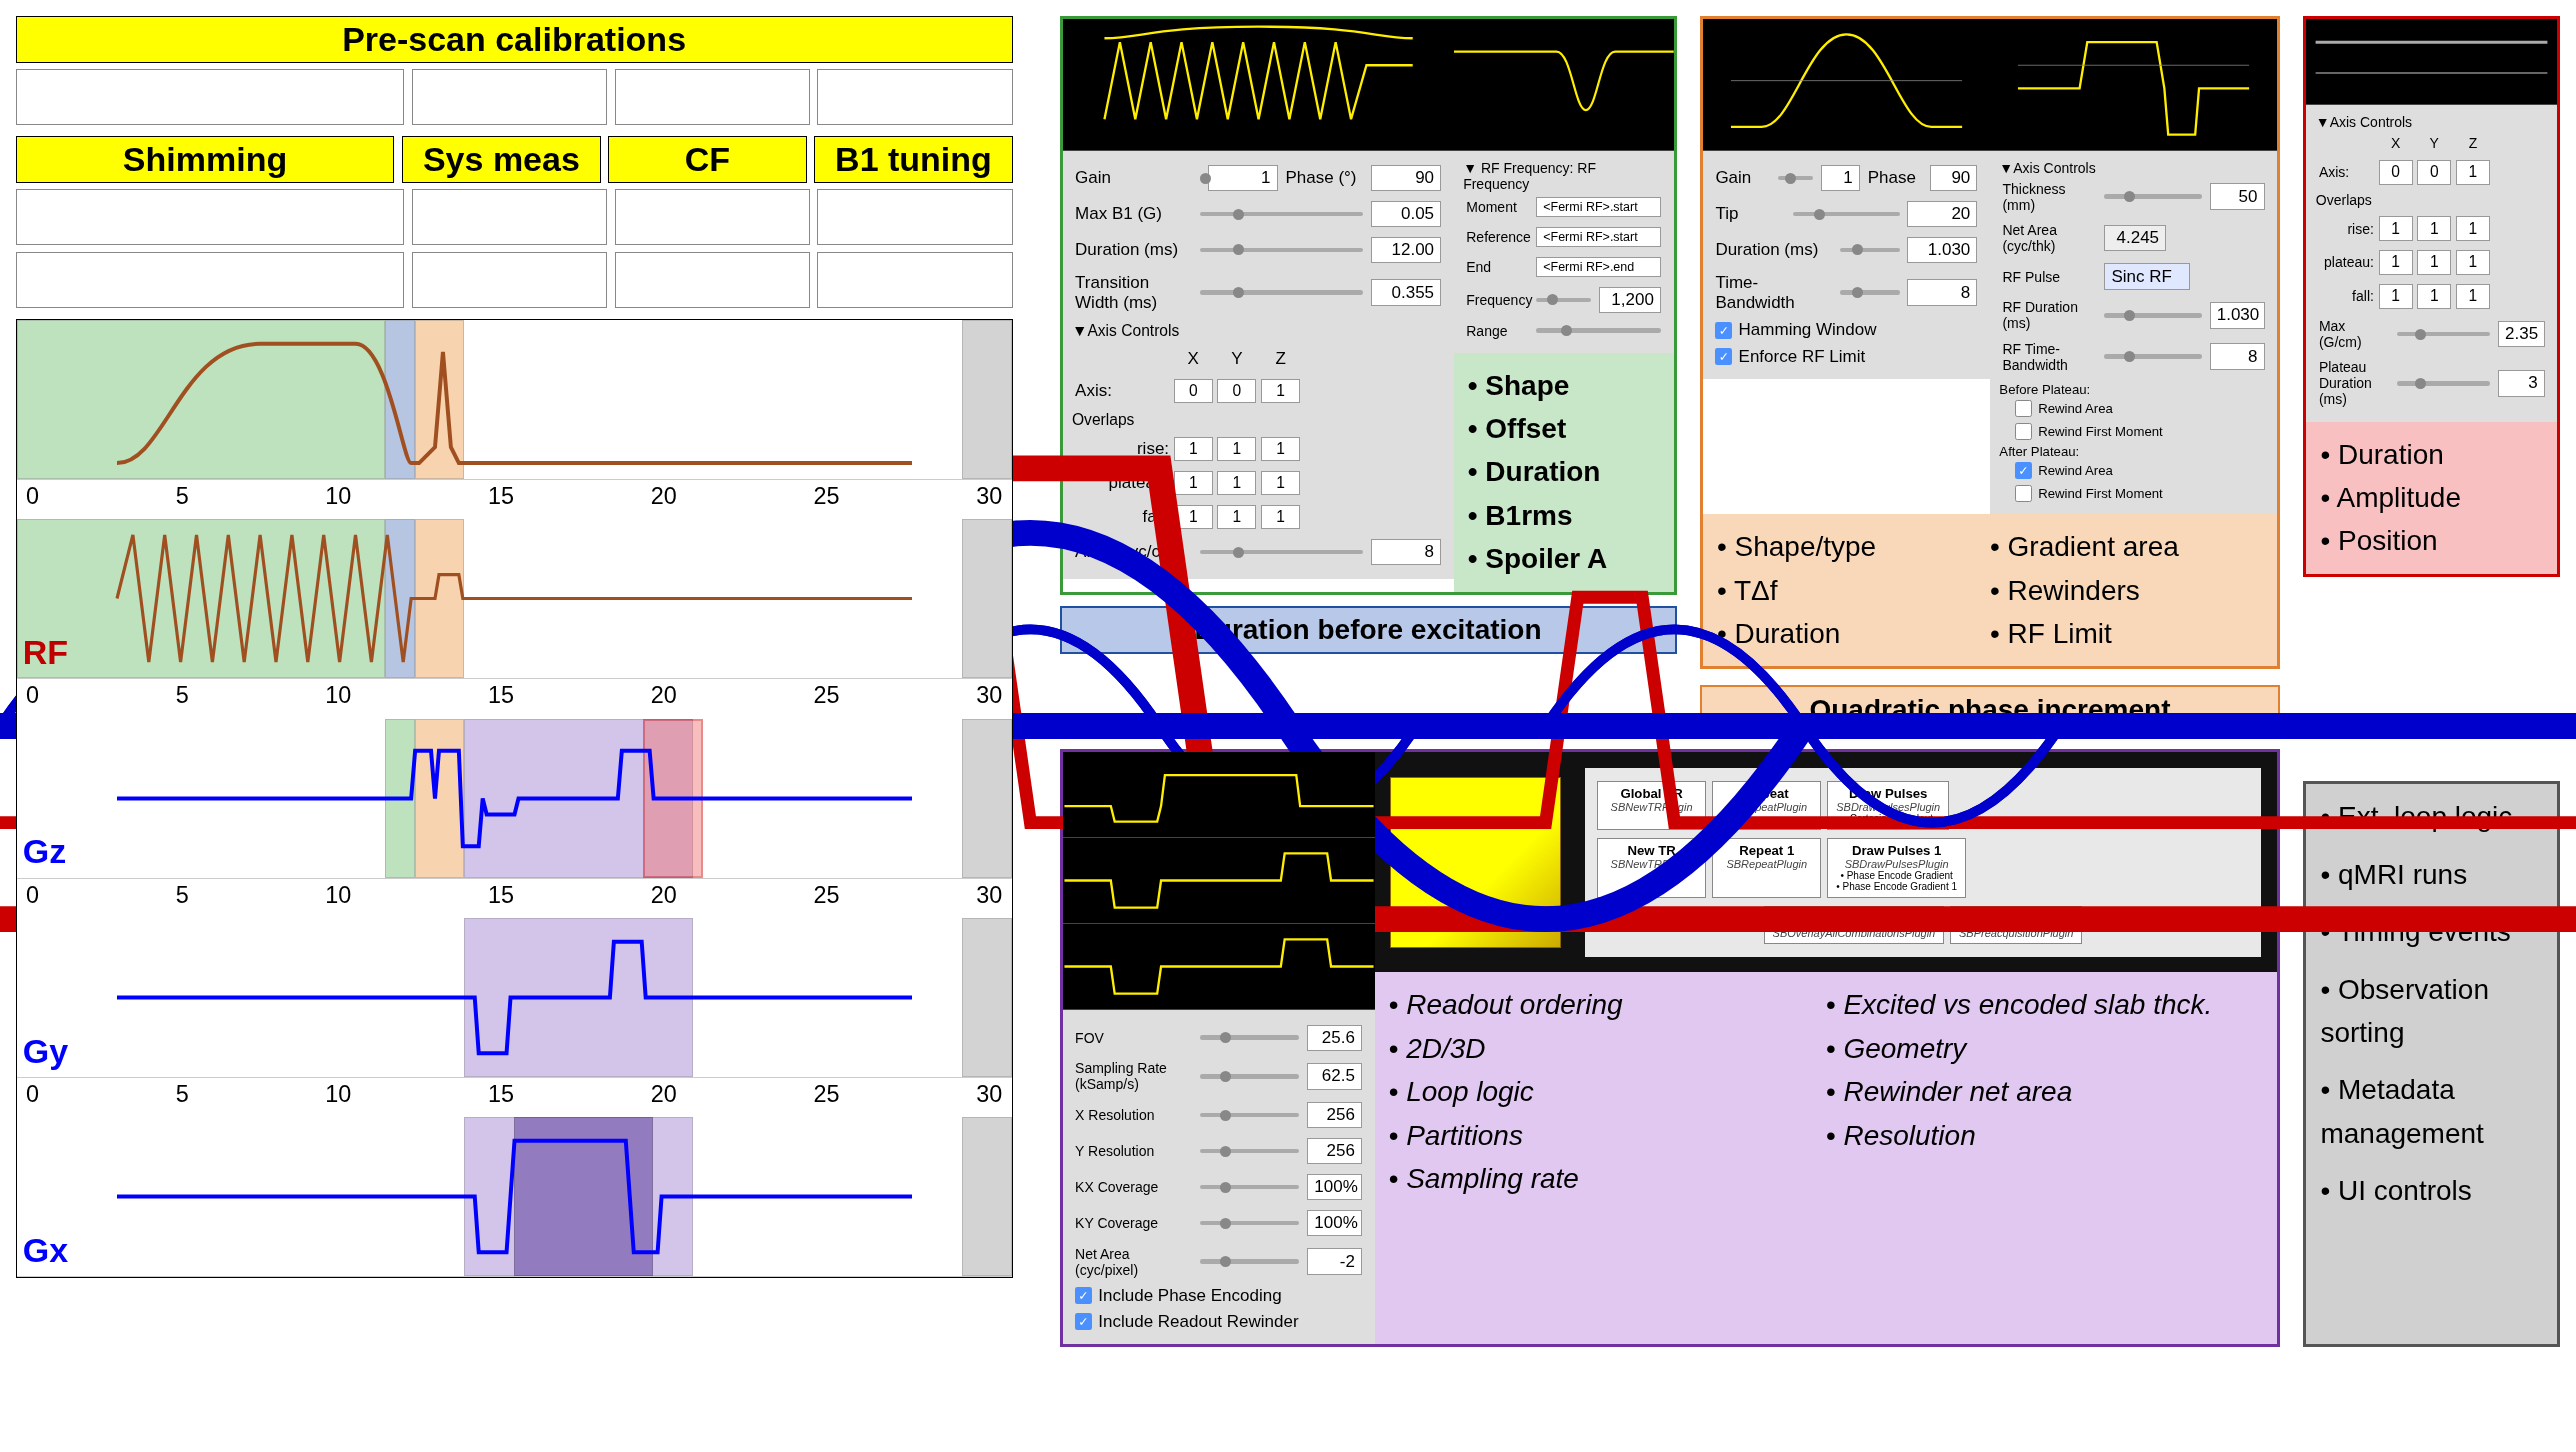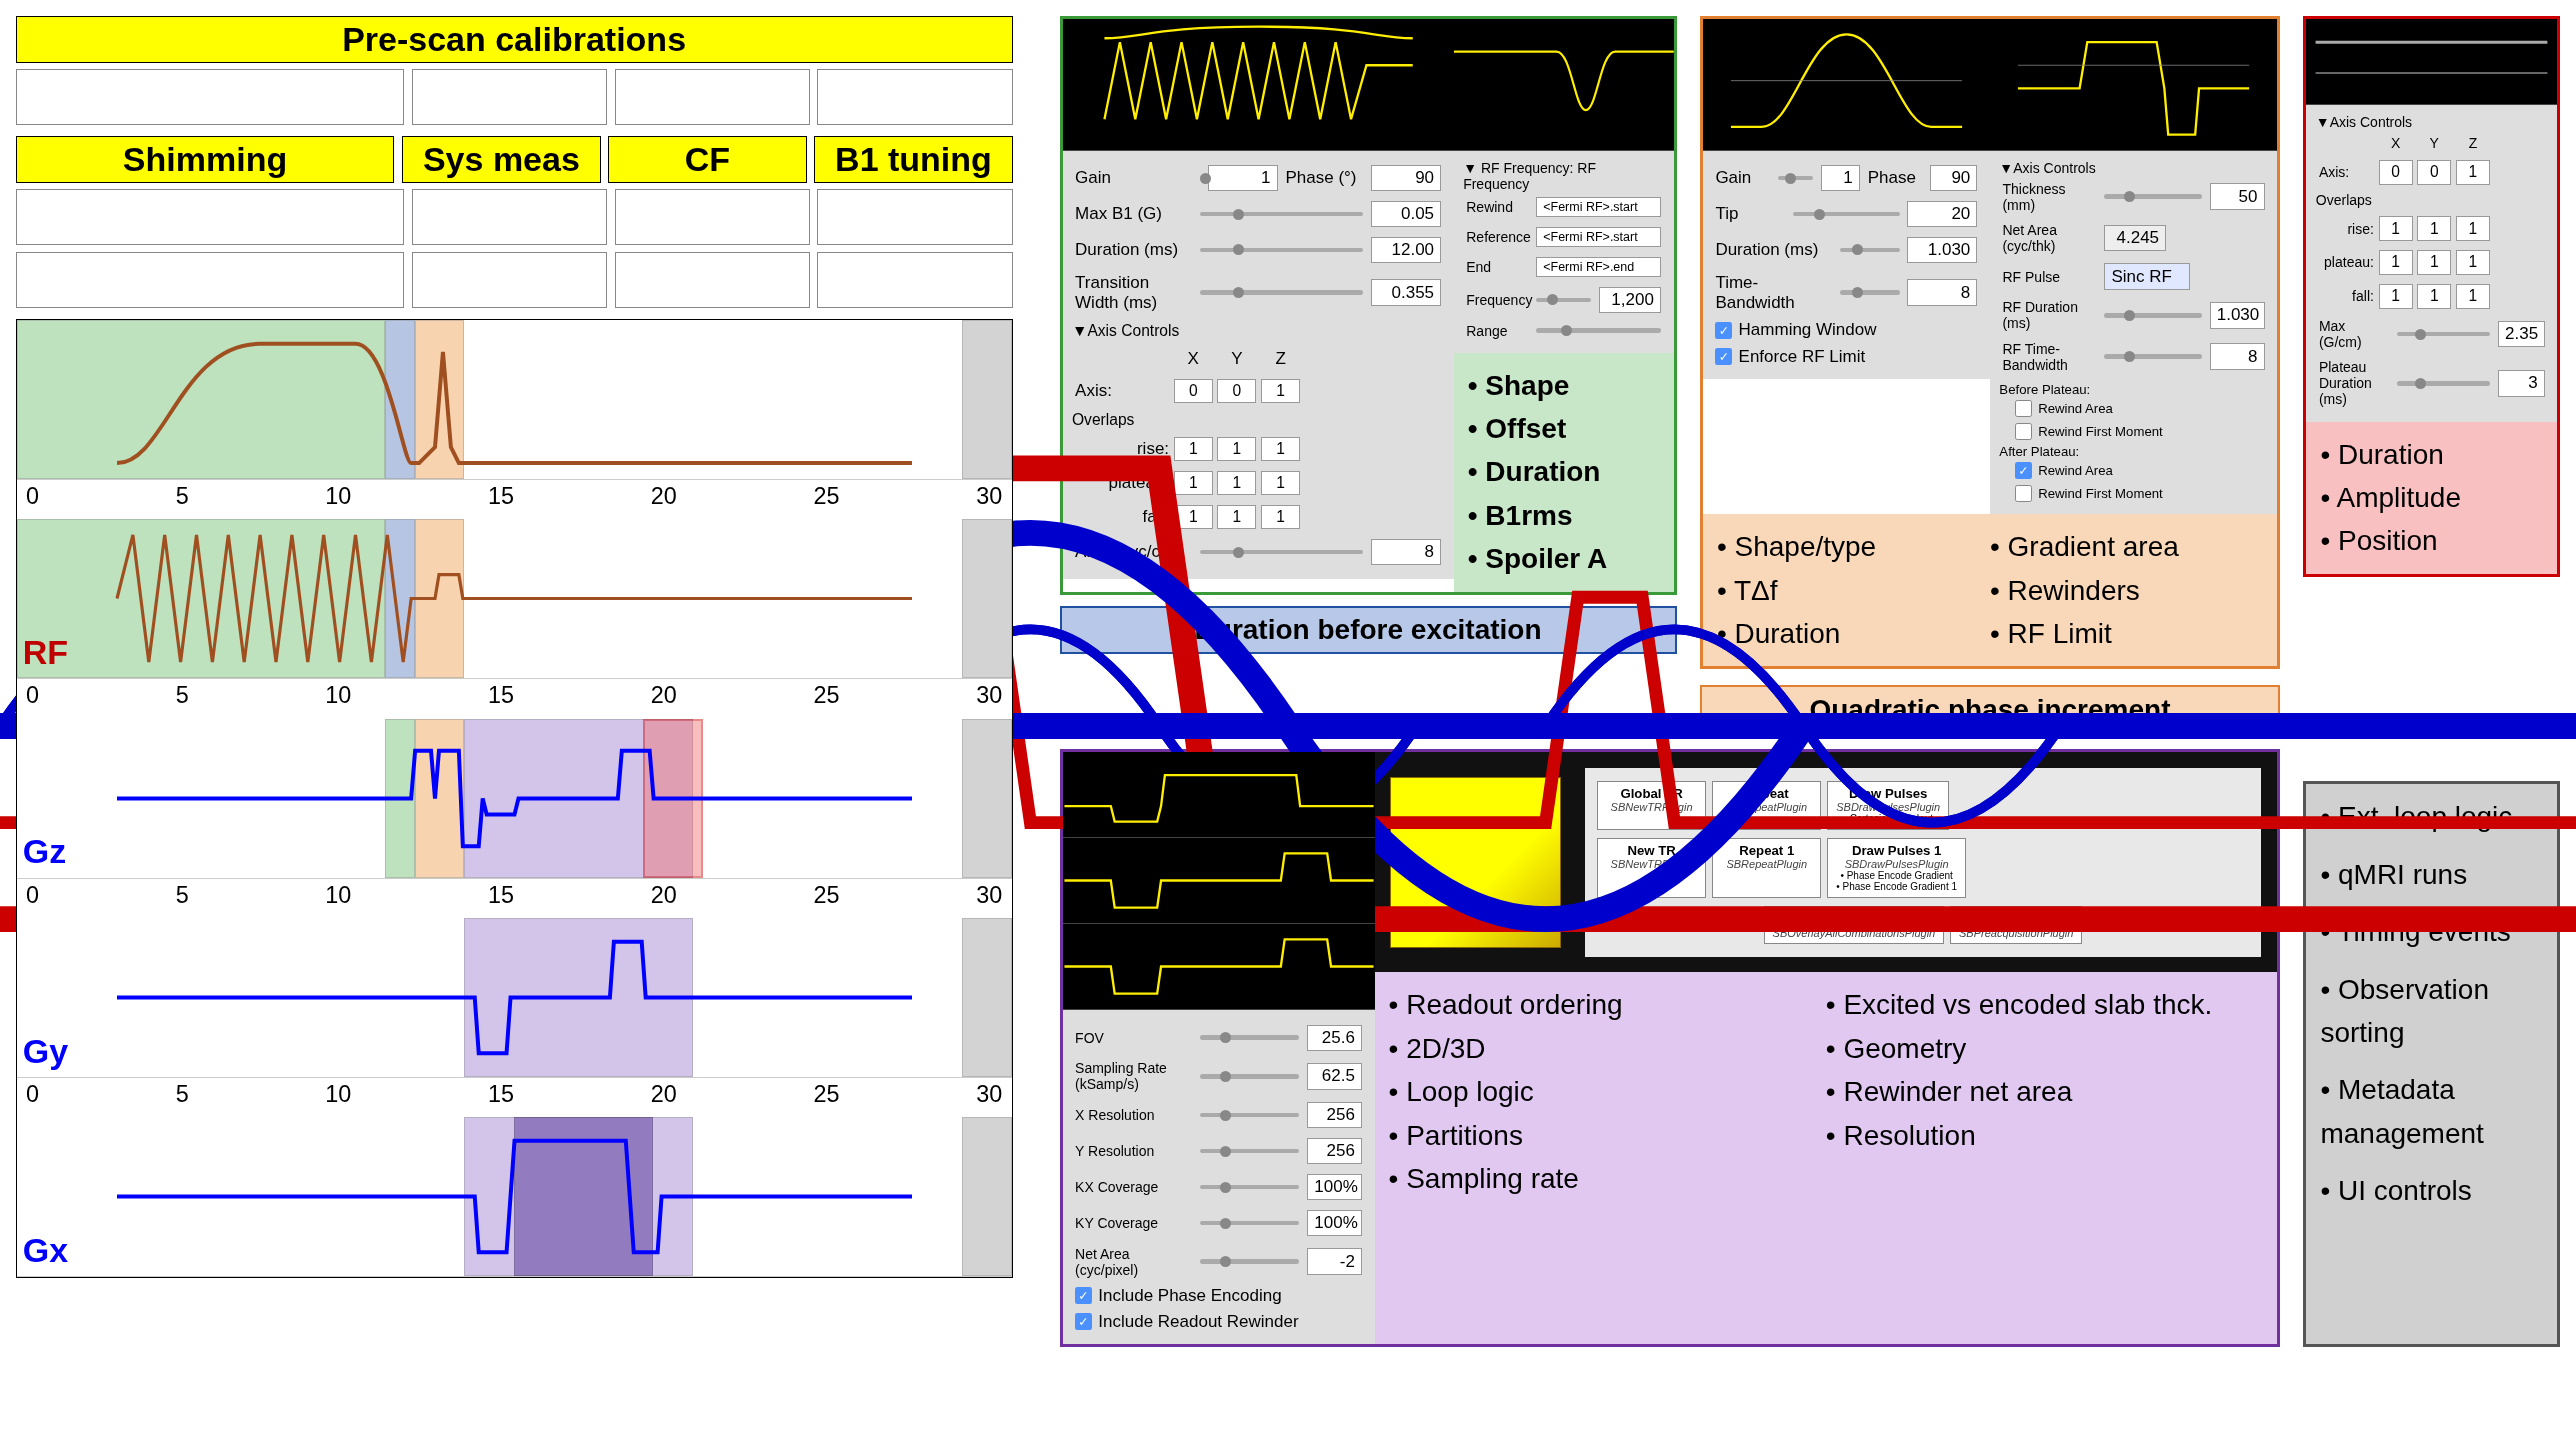--- a/index.html
+++ b/index.html
@@ -48,21 +48,21 @@
 .ax-ctrl { display: flex; gap: 4.7px; align-items: center; }
 .ax-box { width: 39px; background: #fff; border: 0.8px solid #999; text-align: center; padding: 2.3px; font-size: 15.6px; }
 .chk { display: flex; align-items: center; gap: 6.2px; font-size: 17px; padding: 3.1px; }
 .chk-box { width: 17px; height: 17px; background: #4a90ff; border-radius: 2.3px; display: inline-flex; align-items: center; justify-content: center; color: #fff; font-size: 12.5px; }
 .chk-box.empty { background: #fff; border: 0.8px solid #888; }
 
 .bullet-box { padding: 11px 14px; font-size: 28px; line-height: 1.55; }
 .bg-green { background: #c8e6c8; font-weight: bold; }
 .bg-orange { background: #f8d8b8; }
 .bg-red { background: #f8c0c0; }
-.bg-purple { background: #e0c8f0; }
+.bg-purple { background: #e0c8f0; font-style: italic; }
 .bg-gray { background: #d0d0d0; margin-top: 32px; }
 
 .banner { font-size: 28px; font-weight: bold; text-align: center; padding: 6.2px; border: 2.3px solid; }
 .banner-blue { border-color: #2050a0; background: #b8c8e8; }
 .banner-orange { border-color: #e08030; background: #f8d8b8; }
 
 .top-right-row { display: flex; gap: 23.4px; }
 
 .node-diagram { background: #e8e8e8; padding: 12.5px; display: flex; flex-wrap: wrap; gap: 7.8px; }
 .node { background: #fff; border: 0.8px solid #888; padding: 4.7px 7.8px; font-size: 12.5px; text-align: center; min-width: 109px; }
@@ -323,21 +323,21 @@
             </div>
             <div style="flex:1">
               <div class="wave-header">
                   <svg class="wave" viewBox="0 0 300 170">
                     <path fill="none" stroke="#ffee00" stroke-width="3" d="M0,40 L140,40 C160,40 165,120 180,120 C195,120 200,40 220,40 L300,40"></path>
                   </svg>
                 </div>
               <div class="ctrl-area ctrl-small">
                 <div>▼ RF Frequency: RF Frequency</div>
                 <div class="ctrl-row">
-                    <span style="width:62px">Rewind</span>
+                    <span style="width:62px">Moment</span>
                     <span class="ctrl-val" style="width:125px;text-align:left;font-size:12.5px">&lt;Fermi RF&gt;.start</span>
                   </div>
                 <div class="ctrl-row">
                     <span style="width:62px">Reference</span>
                     <span class="ctrl-val" style="width:125px;text-align:left;font-size:12.5px">&lt;Fermi RF&gt;.start</span>
                   </div>
                 <div class="ctrl-row">
                     <span style="width:62px">End</span>
                     <span class="ctrl-val" style="width:125px;text-align:left;font-size:12.5px">&lt;Fermi RF&gt;.end</span>
                   </div>

